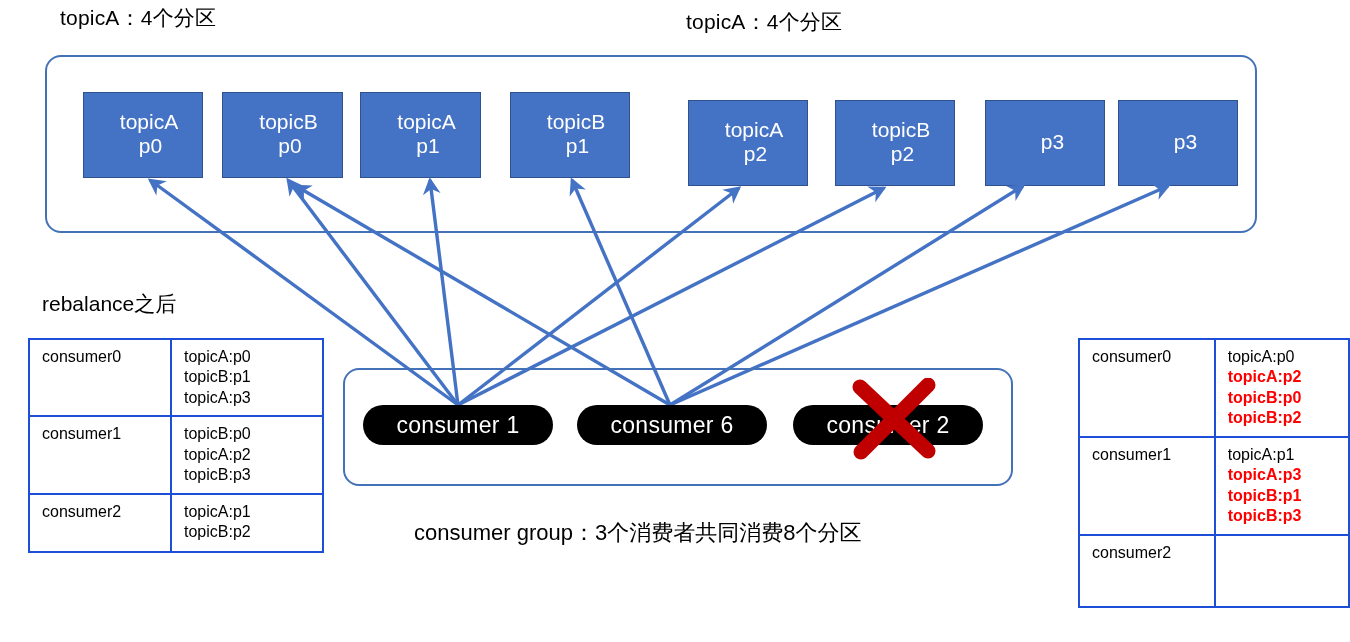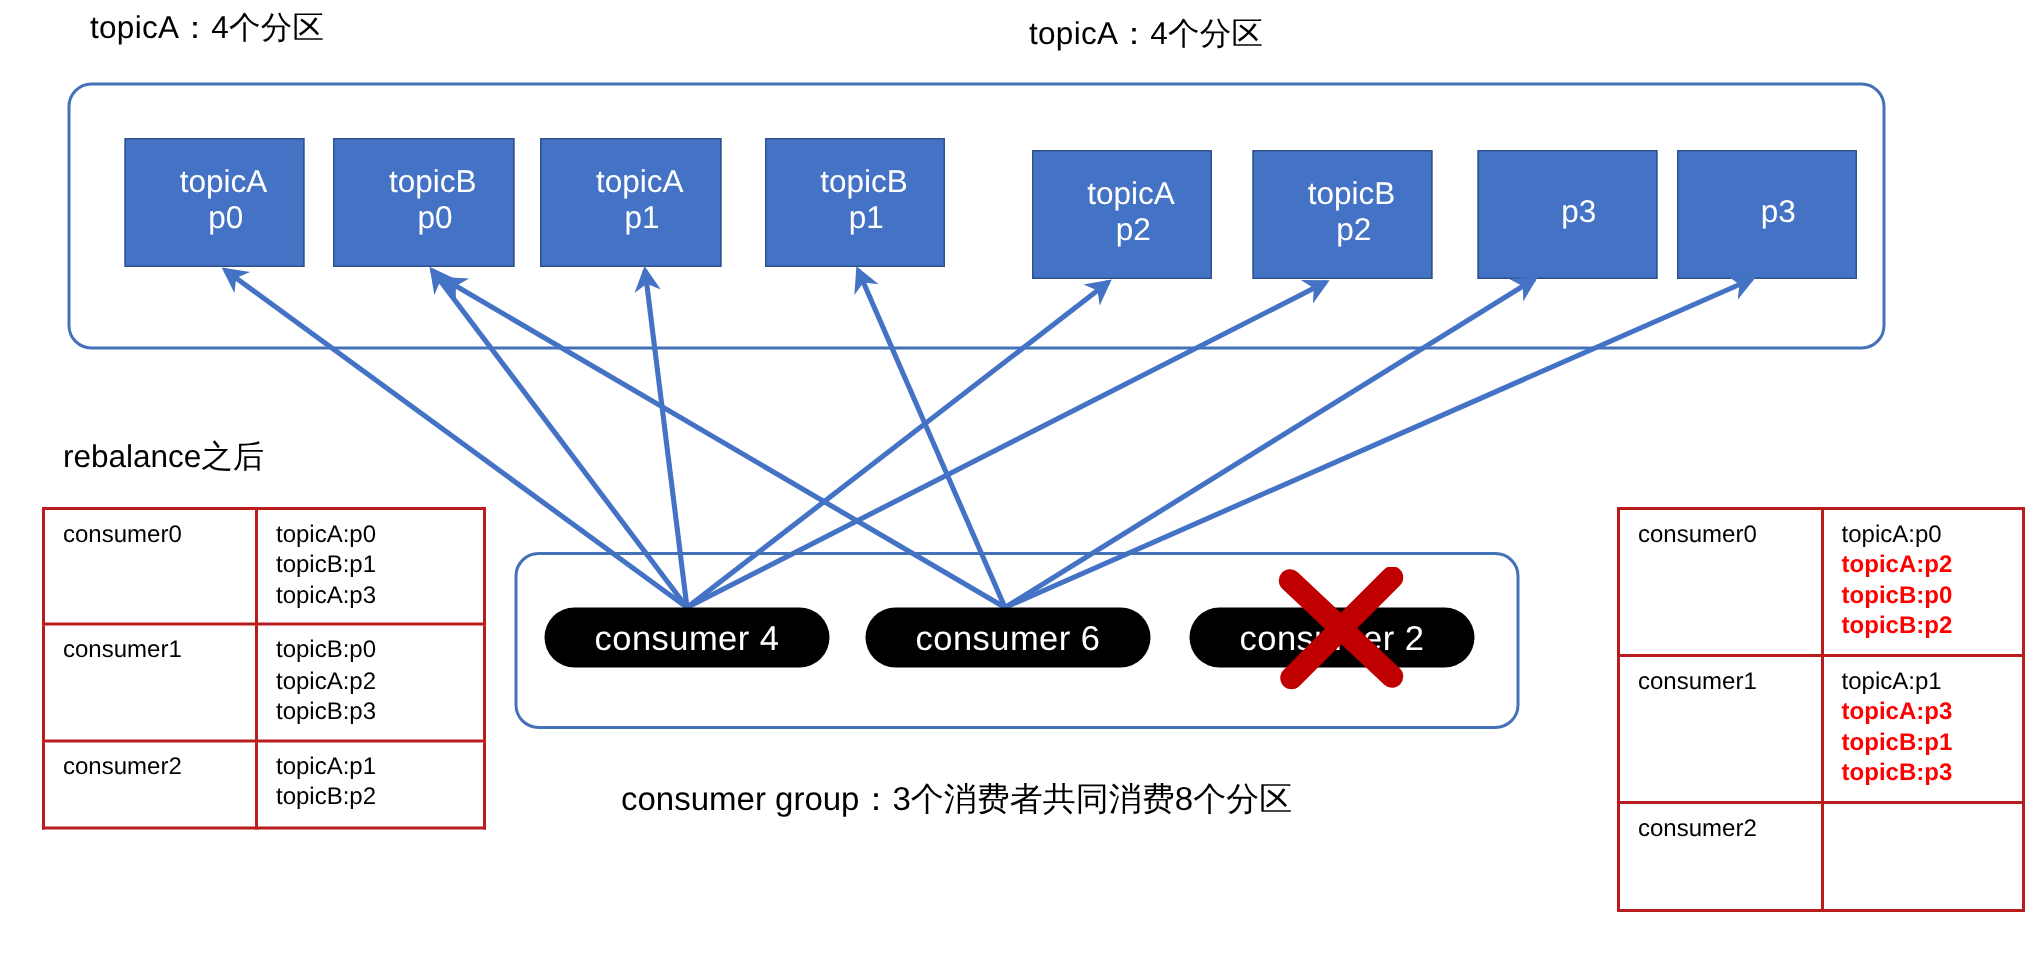--- a/index.html
+++ b/index.html
@@ -106,21 +106,21 @@
   }
   #title-before { left: 42px; top: 290px; }
   #title-after  { left: 1070px; top: 290px; }
 
   table.assign-table {
     position: absolute;
     border-collapse: collapse;
     background: #fff;
   }
   table.assign-table td {
-    border: 2px solid #b91c1c;
+    border: 2px solid #1d4ed8;
     vertical-align: top;
     padding: 7px 10px 7px 12px;
     font-size: 16px;
     line-height: 1.28;
     color: #000;
   }
   table.assign-table td.name-cell { width: 142px; white-space: nowrap; }
   table.assign-table td.part-cell { width: 152px; }
 
   #table-before { left: 28px; top: 338px; }
@@ -191,21 +191,21 @@
         <line x1="670" y1="405" x2="572" y2="180" stroke="#4472c4" stroke-width="3.4" marker-end="url(#ah)"></line>
         <line x1="670" y1="405" x2="296" y2="186" stroke="#4472c4" stroke-width="3.4" marker-end="url(#ah)"></line>
         <line x1="670" y1="405" x2="1023" y2="186" stroke="#4472c4" stroke-width="3.4" marker-end="url(#ah)"></line>
         <line x1="670" y1="405" x2="1168" y2="186" stroke="#4472c4" stroke-width="3.4" marker-end="url(#ah)"></line>
       </g>
   </svg>
 
   <div id="consumer-group-box"></div>
 
   <div class="consumer-pill" id="consumer-pill-0">
-    <span>consumer 4</span>
+    <span>consumer 1</span>
   </div>
   <div class="consumer-pill" id="consumer-pill-1">
     <span>consumer 6</span>
   </div>
   <div class="consumer-pill" id="consumer-pill-2">
     <span>consumer 2</span>
   </div>
 
   <svg id="dead-x-mark" viewBox="0 0 92 82" xmlns="http://www.w3.org/2000/svg">
     <path d="M12,9 L80,73" stroke="#c00000" stroke-width="15" stroke-linecap="round"></path>

